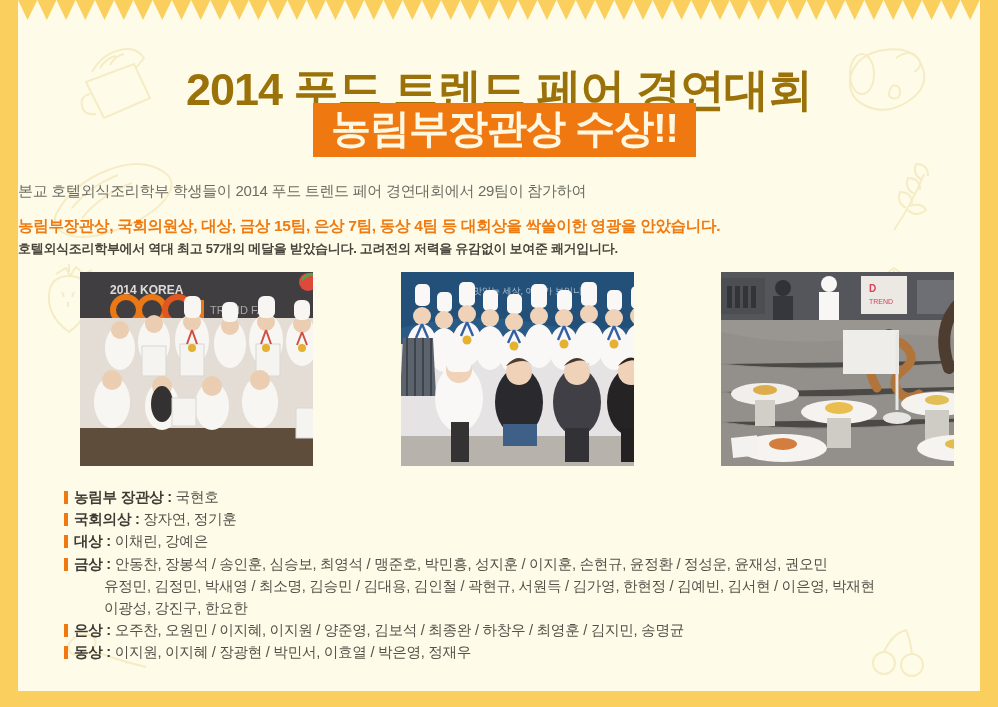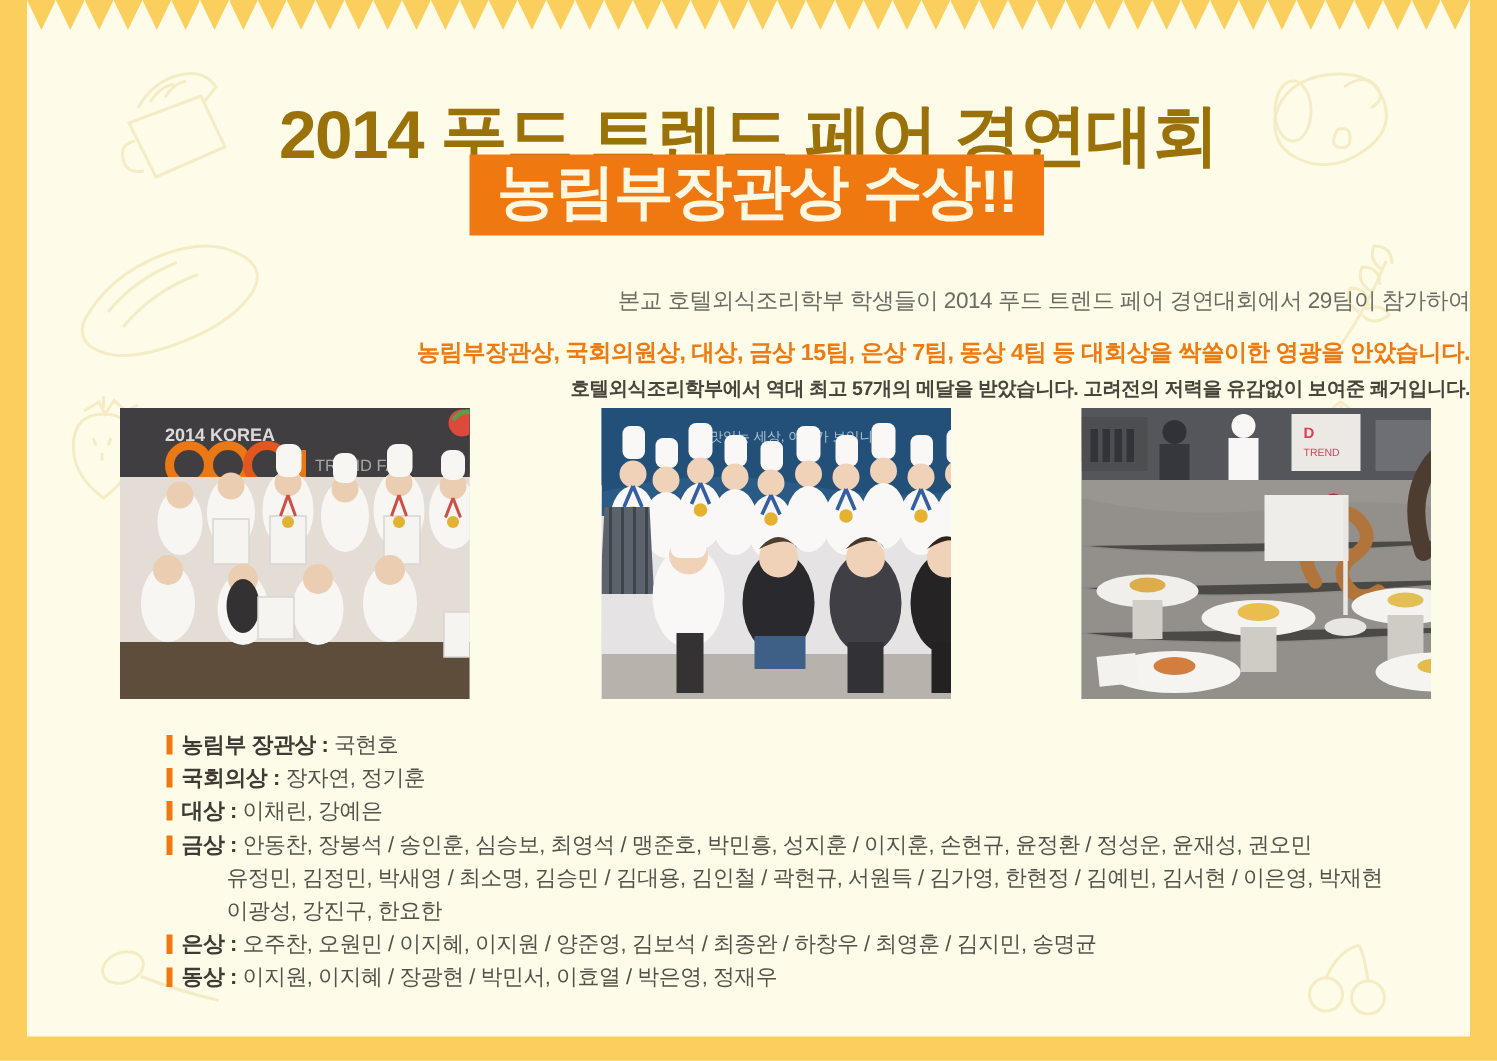--- a/index.html
+++ b/index.html
@@ -69,22 +69,22 @@
     font-size:40px;
     font-weight:bold;
     letter-spacing:-1px;
     padding:4px 18px 8px 18px;
     line-height:1.05;
     white-space:nowrap;
   }
 
   
   .intro{
-    position:absolute;left:0;right:0;top:189px;
-    text-align:right;
+    position:absolute;left:0;right:0;top:179px;
+    text-align:left;
     line-height:1.62;
   }
   .intro .l1{
     font-size:15px;color:#6B6B63;font-weight:normal;letter-spacing:-.3px;
     display:block;
   }
   .intro .l2{
     font-size:15.5px;color:#EE7A12;font-weight:bold;letter-spacing:-.3px;
     display:block;
     margin-top:10px;
@@ -119,21 +119,20 @@
   .awards{
     position:absolute;left:46px;top:486px;right:40px;
   }
   .award-row{
     display:block;
     font-size:14.6px;
     color:#55514A;
     line-height:1.52;
     letter-spacing:-.3px;
     white-space:nowrap;
-    margin-left:47px;
   }
   .bullet{
     display:inline-block;
     width:4px;height:13px;
     background:#F07810;
     margin-right:6px;
     vertical-align:-2px;
   }
   .award-label{
     font-weight:bold;color:#3F3B34;

